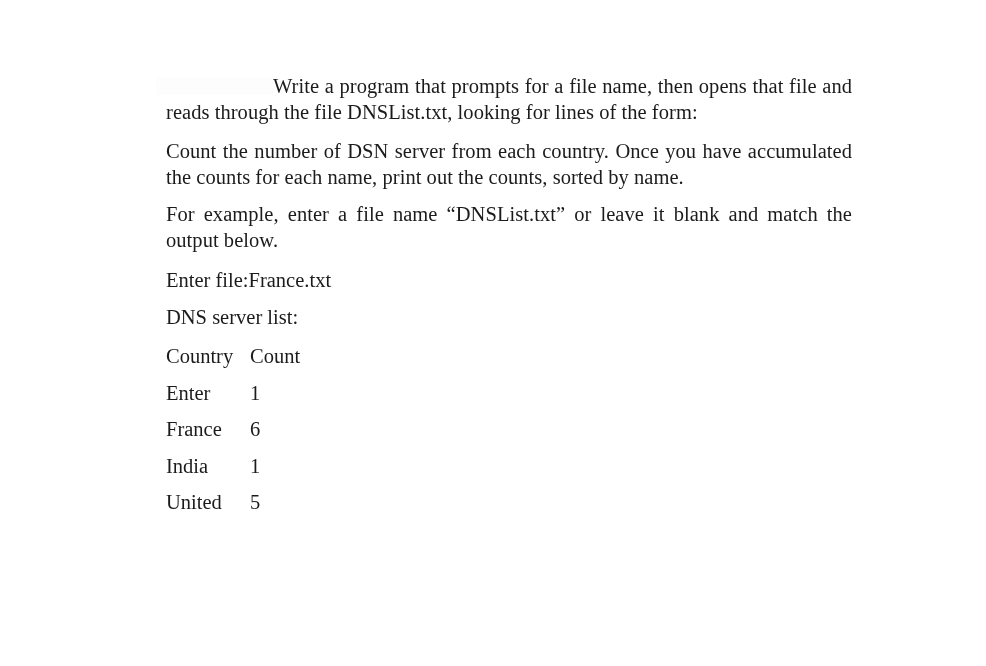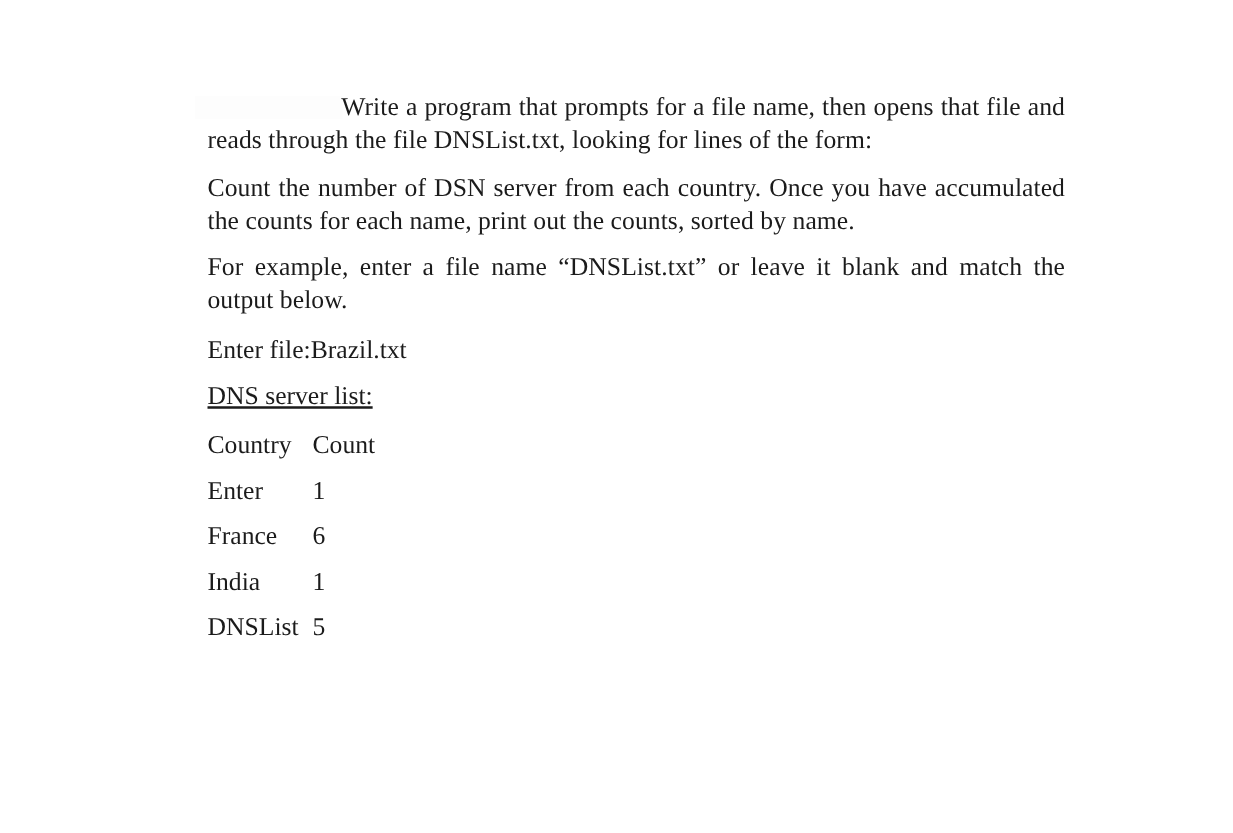--- a/index.html
+++ b/index.html
@@ -104,23 +104,23 @@
 
   <div class="content">
 
     <p class="para indent">Write a program that prompts for a file name, then opens that file and reads through the file DNSList.txt, looking for lines of the form:</p>
 
 
     <p class="para gap-b" style="margin-bottom:0;">Count the number of DSN server from each country. Once you have accumulated the counts for each name, print out the counts, sorted by name.</p>
 
     <p class="para gap-b" style="margin-bottom:0;margin-top:12px;">For example, enter a file name “DNSList.txt” or leave it blank and match the output below.</p>
 
-    <p class="line gap-b" style="margin-top:15px;">Enter file:Brazil.txt</p>
+    <p class="line gap-b" style="margin-top:15px;">Enter file:France.txt</p>
 
-    <p class="line" style="margin-top:11px;text-decoration:underline;">DNS server list:</p>
+    <p class="line" style="margin-top:11px;">DNS server list:</p>
 
     <table class="out-table">
       <thead>
         <tr>
           <th class="col-country">Country</th>
           <th class="col-count">Count</th>
         </tr>
       </thead>
       <tbody>
         <tr>
@@ -129,20 +129,20 @@
         </tr>
         <tr>
           <td class="col-country">France</td>
           <td class="col-count">6</td>
         </tr>
         <tr>
           <td class="col-country">India</td>
           <td class="col-count">1</td>
         </tr>
         <tr>
-          <td class="col-country">DNSList</td>
+          <td class="col-country">United</td>
           <td class="col-count">5</td>
         </tr>
       </tbody>
     </table>
 
   </div>
 </div>
 
 </body></html>

